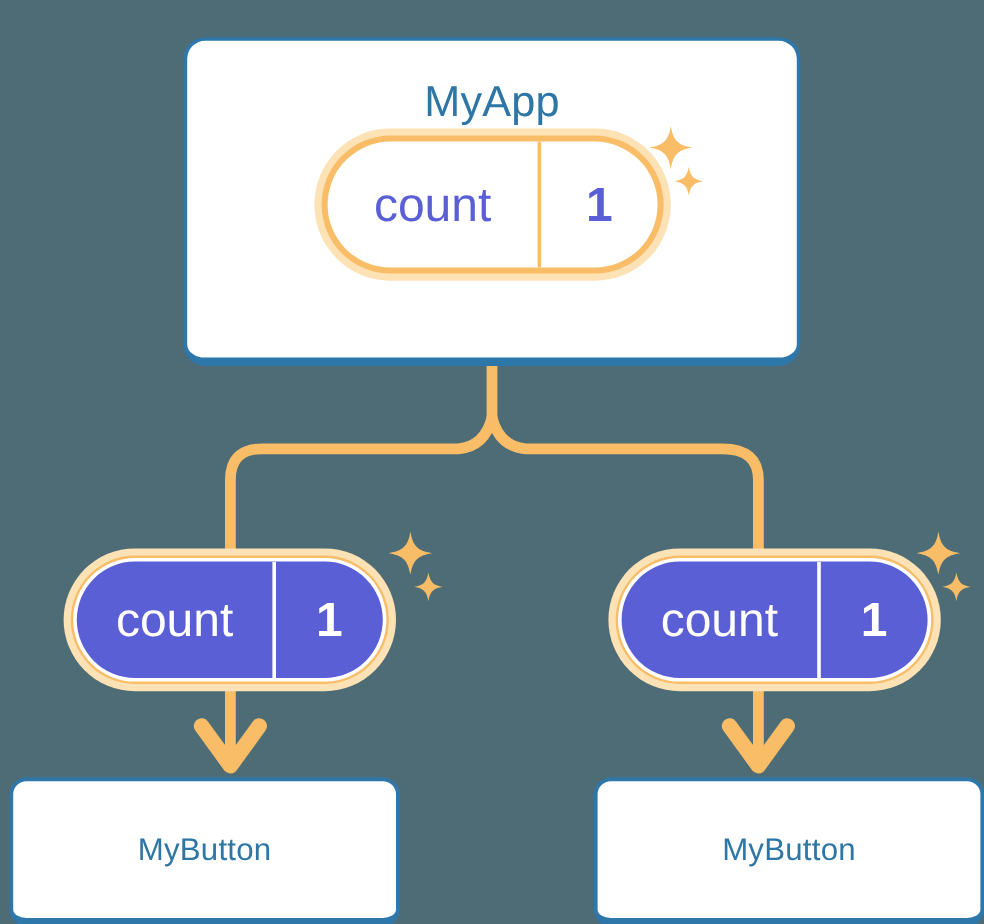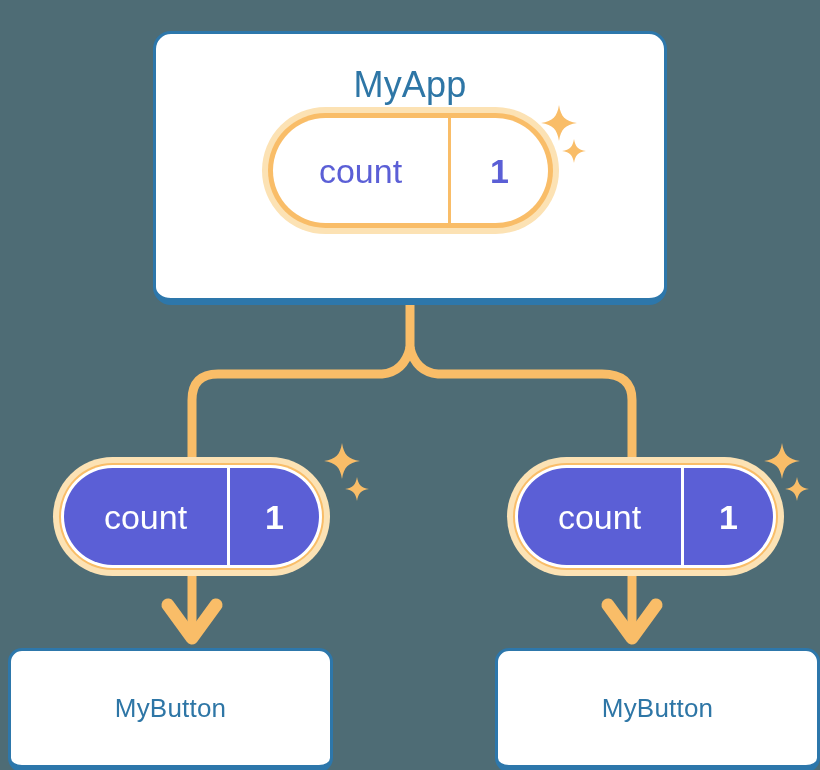--- a/index.html
+++ b/index.html
@@ -104,21 +104,21 @@
     align-items: stretch;
     width: 100%;
     height: 100%;
     border-radius: 999px;
     overflow: hidden;
   }
   .pill-key, .pill-val {
     display: flex;
     align-items: center;
     justify-content: center;
-    font-size: 34px;
+    font-size: 40px;
     line-height: 1;
     box-sizing: border-box;
   }
   .pill-key { flex: 0 0 auto; }
   .pill-val { flex: 1 1 auto; font-weight: 700; }
 
   
   #pill-app-wrap { left: 273px; top: 118px; }
   #pill-app { width: 275px; height: 105px; }
   #pill-app .pill-inner { background: #ffffff; }

